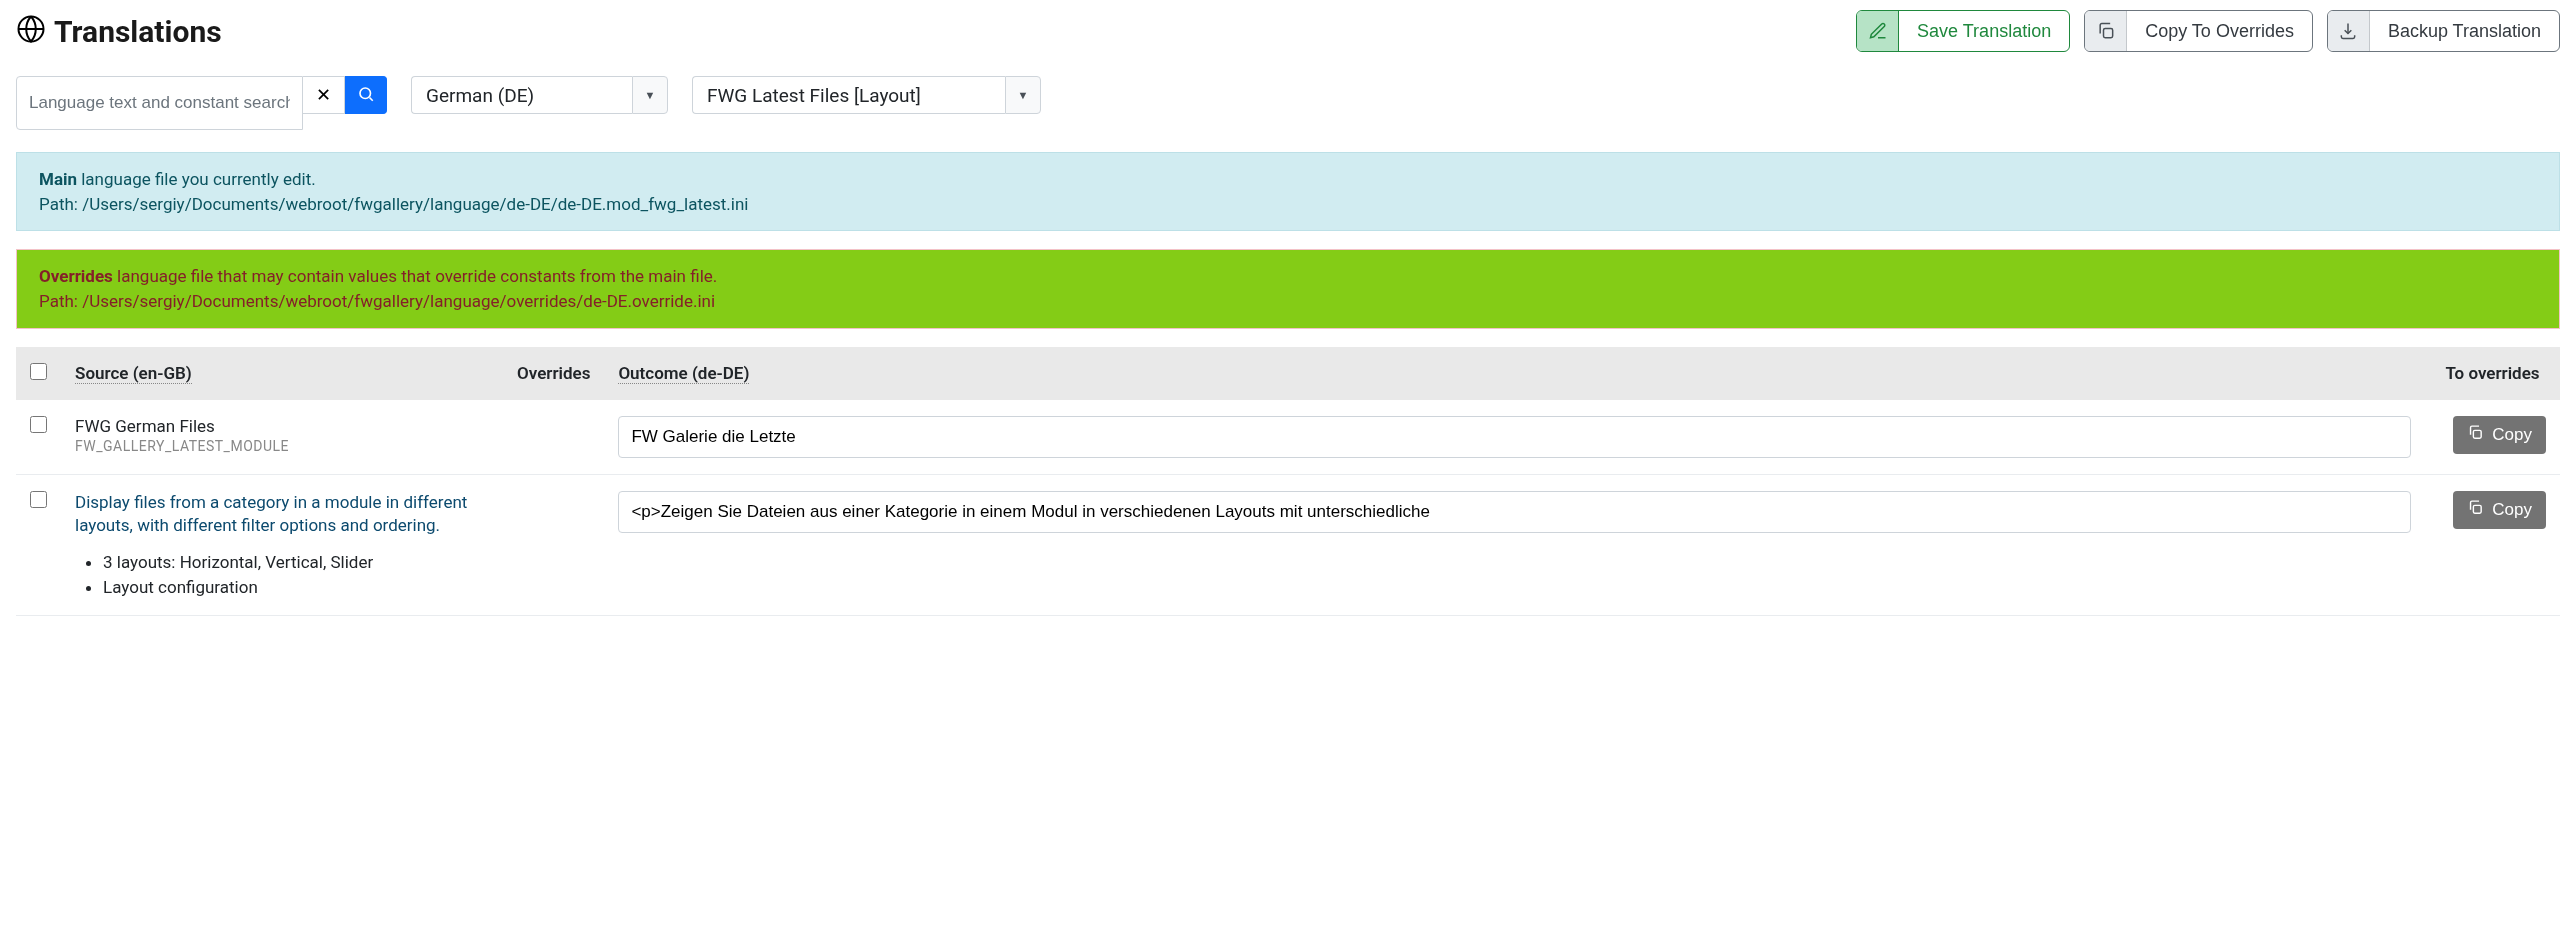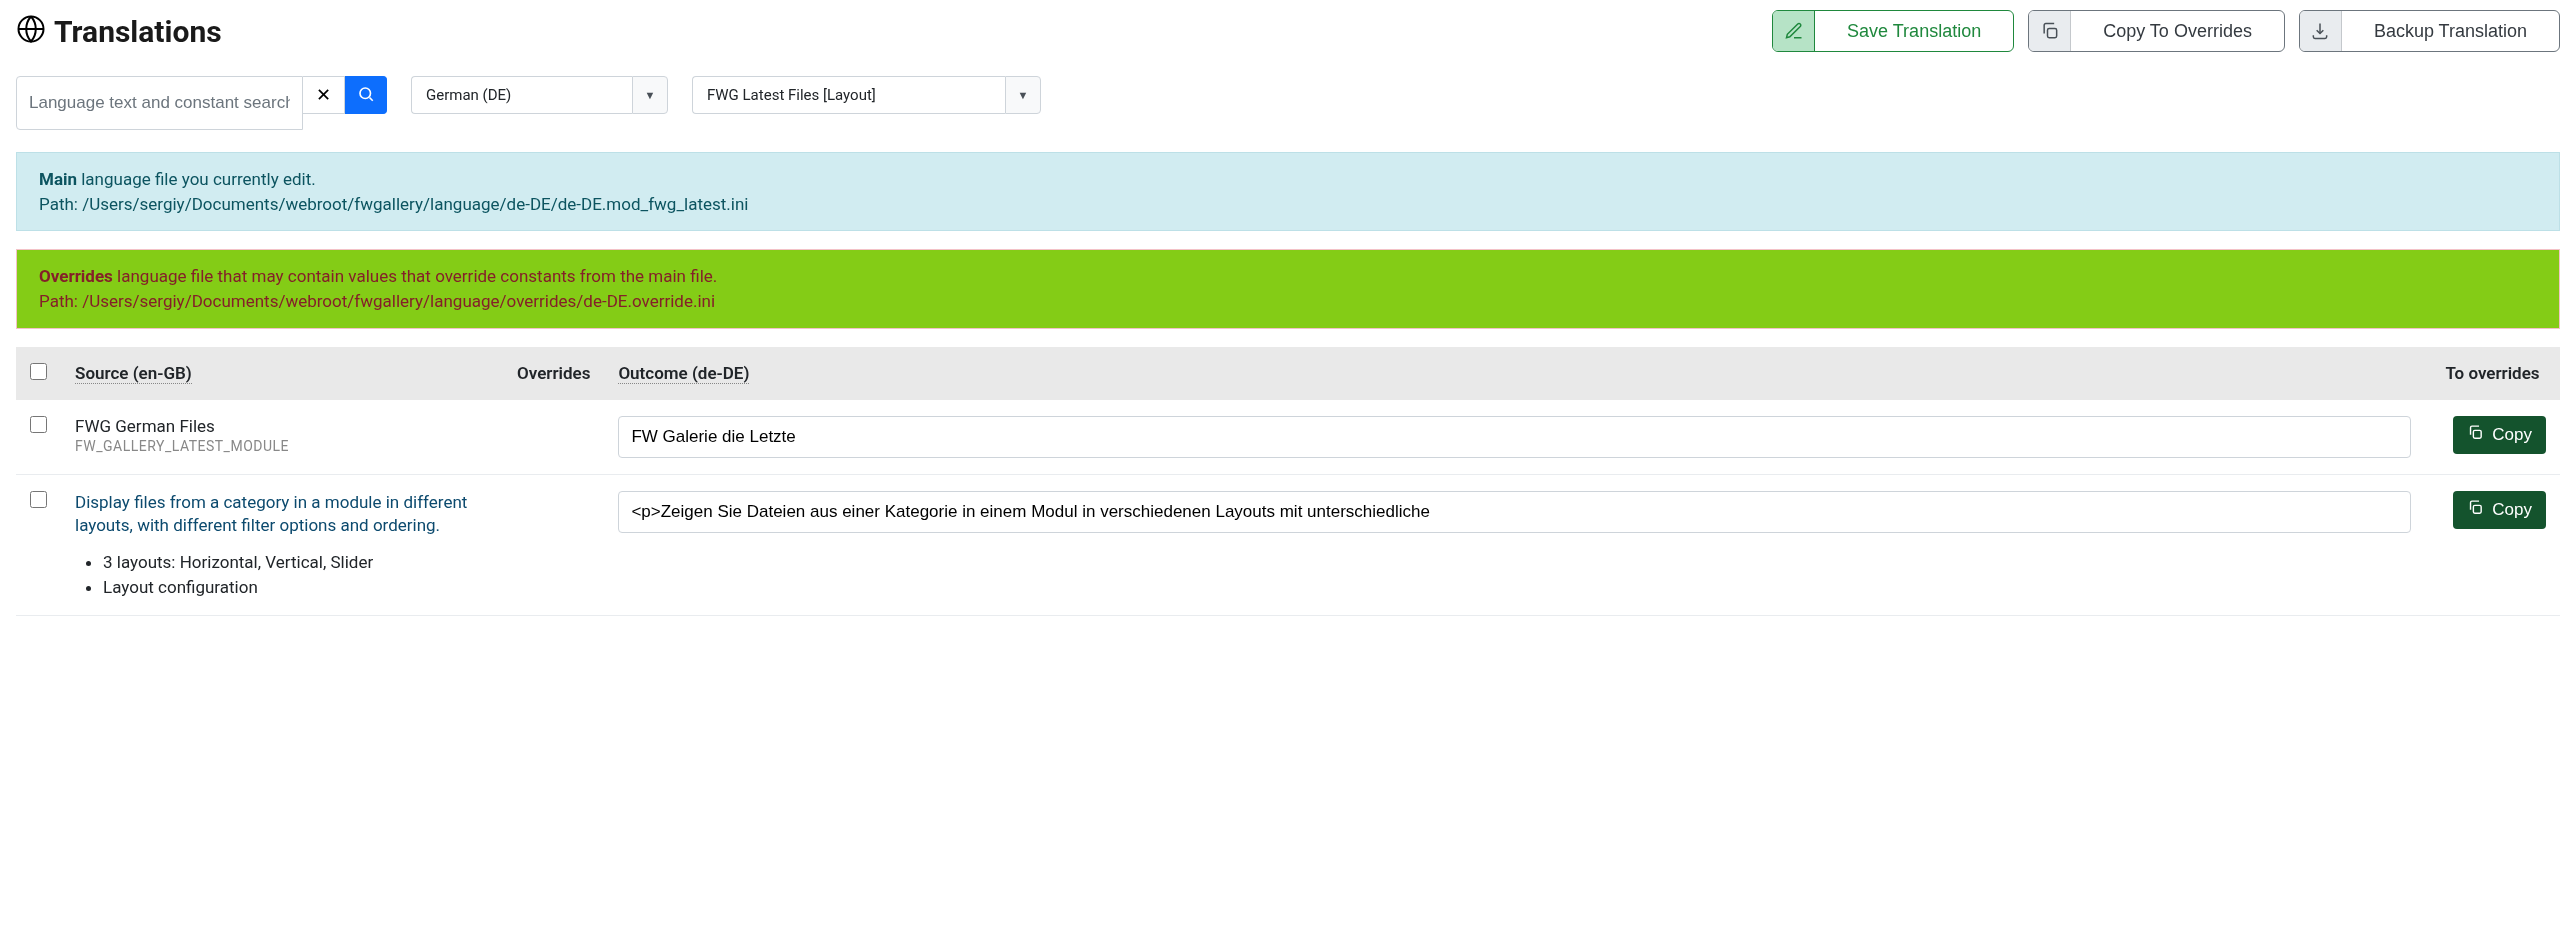--- a/index.html
+++ b/index.html
@@ -34,21 +34,21 @@
     font-size: 18px;
     height: 42px;
   }
   .btn .icon-slot {
     width: 42px;
     display: flex; align-items: center; justify-content: center;
     border-right: 1px solid;
   }
   .btn .icon-slot svg { width: 20px; height: 20px; }
   .btn .label-slot {
-    padding: 0 32px;
+    padding: 0 18px;
     display: flex; align-items: center;
     white-space: nowrap;
   }
 
   .btn-success { border-color: #1f883d; color: #1f883d; }
   .btn-success .icon-slot { background: #b6e3c6; border-right-color: #1f883d; }
 
   .btn-secondary { border-color: #6c757d; color: #343a40; }
   .btn-secondary .icon-slot { background: #e9ecef; border-right-color: #c4c8cc; }
 
@@ -85,21 +85,21 @@
     display:flex;align-items:center;justify-content:center;
   }
   .search-btn svg { width: 18px; height: 18px; }
 
   .select-group { display: flex; height: 38px; }
   .select-main {
     border: 1px solid #ced4da;
     border-right: none;
     border-radius: 4px 0 0 4px;
     padding: 7px 14px;
-    font-size: 15px;
+    font-size: 19px;
     background: #fff;
     display: flex; align-items: center;
     cursor: pointer;
   }
   .select-lang .select-main { width: 221px; }
   .select-ext  .select-main { width: 313px; }
   .select-caret {
     width: 36px;
     border: 1px solid #ced4da;
     border-radius: 0 4px 4px 0;
@@ -156,21 +156,21 @@
     width: 100%;
     border: 1px solid #ced4da;
     border-radius: 4px;
     padding: 10px 12px;
     font-size: 17px;
     height: 42px;
   }
 
   .btn-copy {
     display: inline-flex; align-items: center; gap: 8px;
-    background: #14532d; color: #fff;
+    background: #737373; color: #fff;
     border: none; border-radius: 4px;
     padding: 0 14px; height: 38px;
     font-size: 17px; cursor: pointer;
   }
   .btn-copy svg { width: 17px; height: 17px; }
 </style>
 </head>
 <body>
 
 <div class="header">

